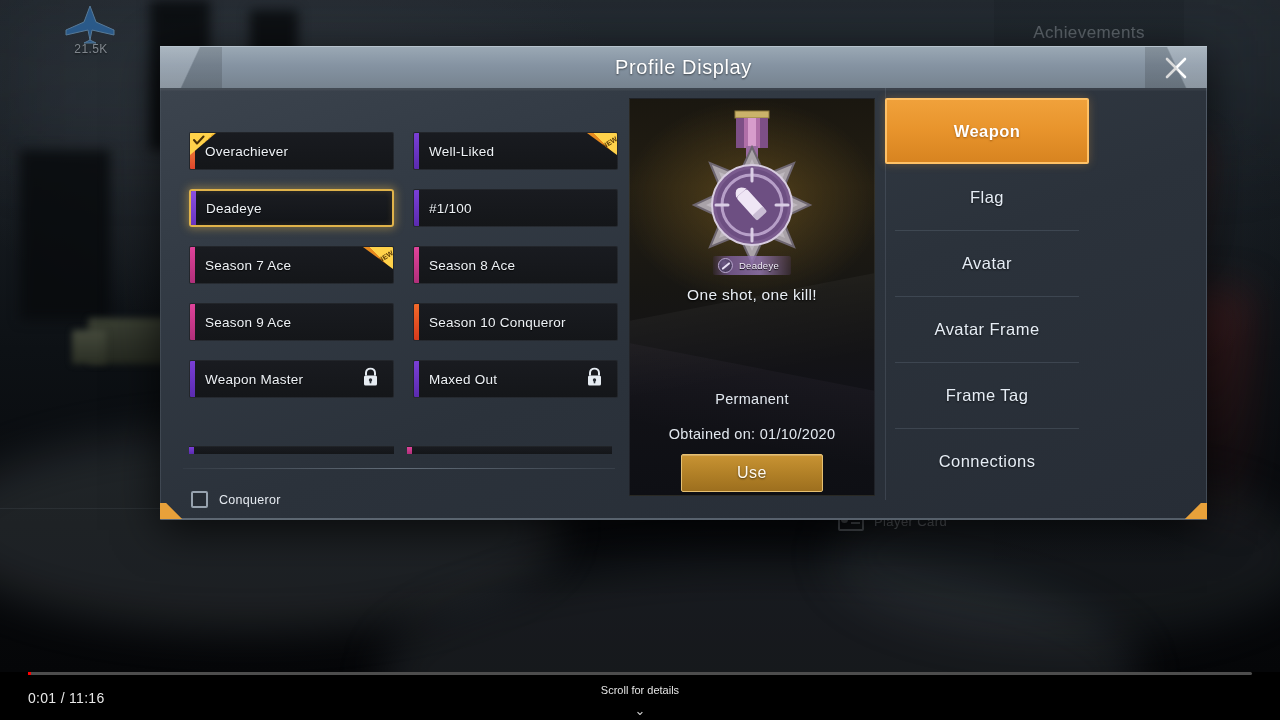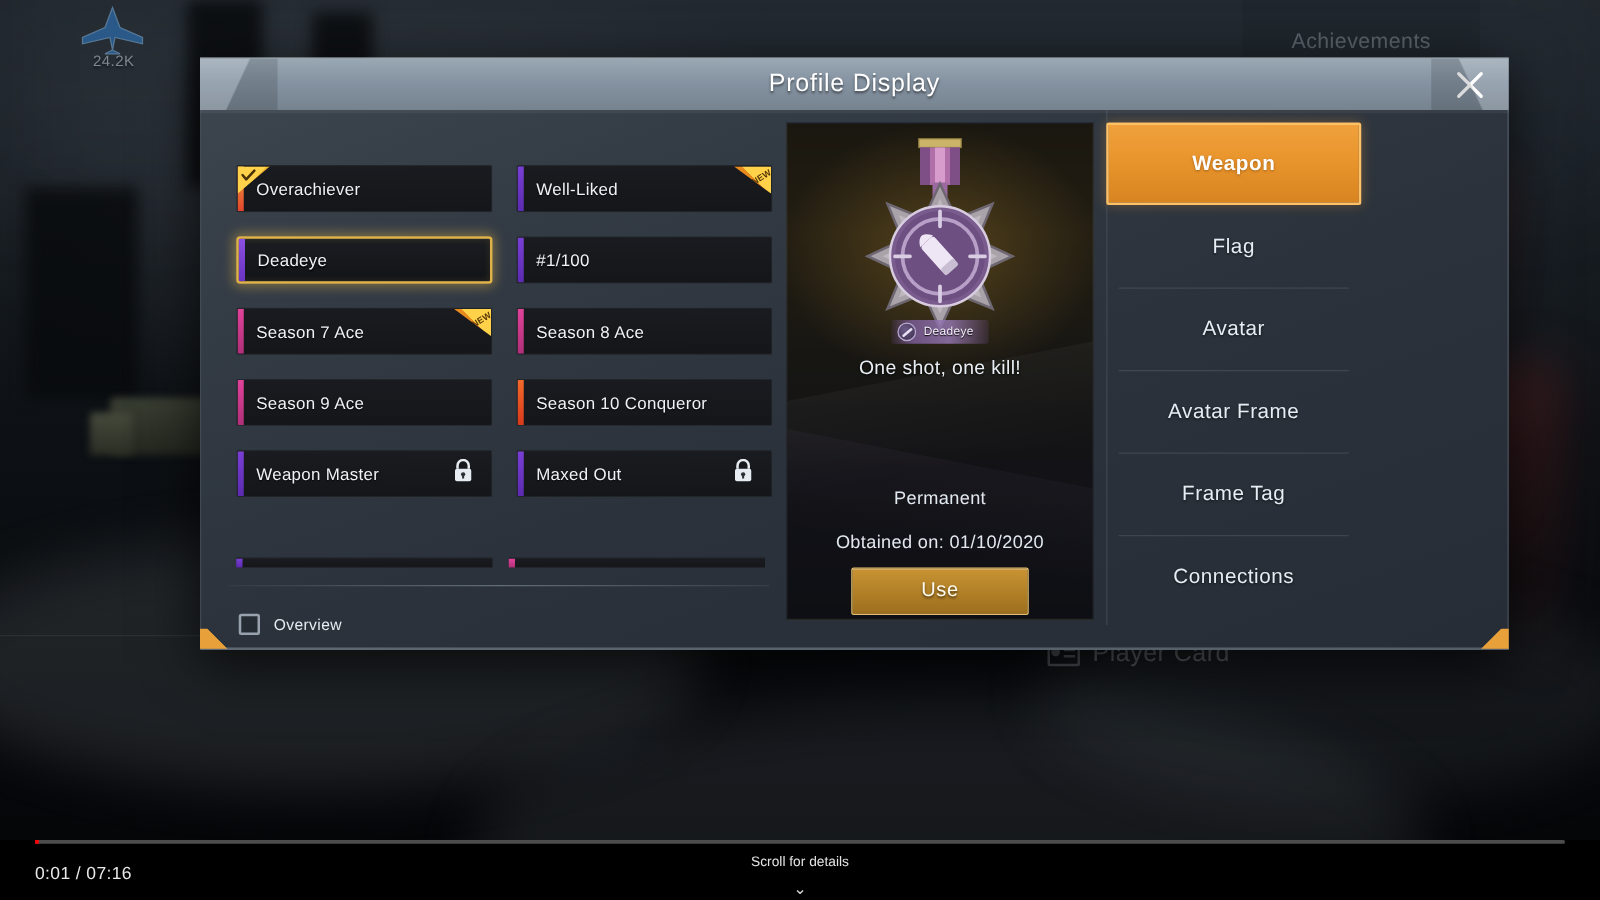--- a/index.html
+++ b/index.html
@@ -43,21 +43,21 @@
   
   #bg-menu { position:absolute; right:96px; top:0; width:190px; height:560px;
              background:linear-gradient(180deg, rgba(22,26,32,.62), rgba(16,19,24,.45));
              opacity:.30; }
   .bg-menu-item { height:66px; display:flex; align-items:center; justify-content:center;
                   color:#dfe6ee; font-size:17px; letter-spacing:.4px; }
   .bg-menu-sep { height:1px; background:rgba(160,180,200,.18); margin:0 8px; }
 
   #bg-playercard { position:absolute; left:838px; top:512px; display:flex; align-items:center;
                    gap:10px; opacity:.30; }
-  #bg-playercard .pc-label { color:#e4eaf2; font-size:20px; letter-spacing:.4px; }
+  #bg-playercard .pc-label { color:#e4eaf2; font-size:13px; letter-spacing:.4px; }
   .pc-icon { width:26px; height:19px; position:relative; }
   .pc-icon .pc-box { position:absolute; inset:0; border:2px solid #cbd3dc; border-radius:2px; }
   .pc-icon .pc-face { position:absolute; left:3px; top:4px; width:7px; height:7px; border-radius:50%;
                       background:#cbd3dc; }
   .pc-icon .pc-l1 { position:absolute; left:13px; top:5px; width:9px; height:2px; background:#cbd3dc; }
   .pc-icon .pc-l2 { position:absolute; left:13px; top:10px; width:9px; height:2px; background:#cbd3dc; }
   #bg-hline { position:absolute; left:0; top:508px; width:1190px; height:1px;
               background:rgba(190,205,220,.22); opacity:.35; }
   #bg-vline { position:absolute; left:1136px; top:430px; width:1px; height:85px;
               background:rgba(190,205,220,.25); opacity:.4; }
@@ -223,21 +223,21 @@
     <div class="bg-tree" style="left:20px;top:150px;width:90px;height:170px;"></div>
     <div class="bg-truck"></div>
     <div class="bg-truck-cab"></div>
     <div class="bg-redwing"></div>
     <div class="bg-redwing2"></div>
 
     <div id="hud-topleft">
       <svg id="hud-plane" viewBox="0 0 56 40">
         <path d="M28 2 L34 18 L52 26 L52 31 L30 26 L28 36 L34 39 L28 39 L22 39 L28 36 L26 26 L4 31 L4 26 L22 18 Z" fill="#2f7fd0" stroke="#7fb8e8" stroke-width="1"></path>
       </svg>
-      <div id="hud-count">24.2K</div>
+      <div id="hud-count">21.5K</div>
     </div>
 
     <div id="bg-menu">
       <div class="bg-menu-item">
         <span>Achievements</span>
       </div>
       <div class="bg-menu-sep"></div>
       <div class="bg-menu-item">
         <span>Tier Overview</span>
       </div>
@@ -352,21 +352,21 @@
             </div>
             <div class="cut-half" style="left:218px;">
               <span class="edge" style="background:linear-gradient(180deg,#e0439a,#b02f7a);"></span>
             </div>
           </div>
 
           <div id="list-divider"></div>
 
           <div id="obtained-row">
             <span id="obtained-box"></span>
-            <span id="obtained-label">Overview</span>
+            <span id="obtained-label">Conqueror</span>
           </div>
         </div>
 
         <div id="preview-pane">
           <div id="preview-card">
             <div class="chev c1"></div>
             <div class="chev c2"></div>
 
             <svg id="medal" width="172" height="172" viewBox="0 0 172 172">
 
@@ -433,18 +433,18 @@
           </div>
 
       </div>
     </div>
   </div>
 
   <div id="yt-bar">
     <div id="yt-progress">
       <div class="played"></div>
     </div>
-    <div id="yt-time">0:01 / 07:16</div>
+    <div id="yt-time">0:01 / 11:16</div>
     <div id="scroll-hint">Scroll for details</div>
     <div id="scroll-chev">⌄</div>
   </div>
 
 </div>
 
 </body></html>

